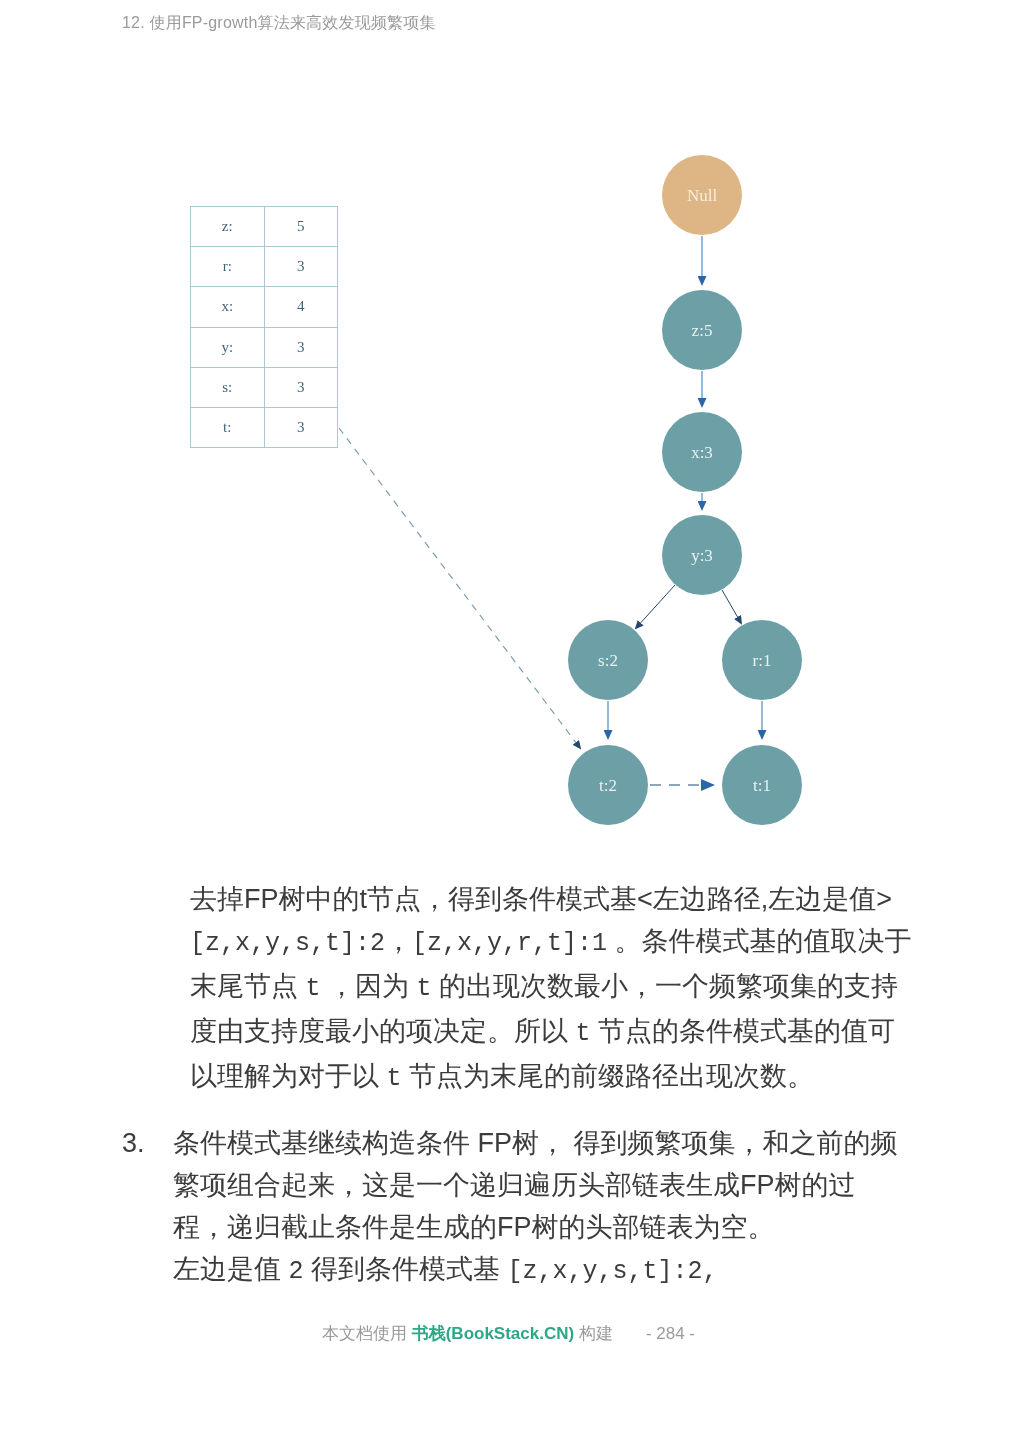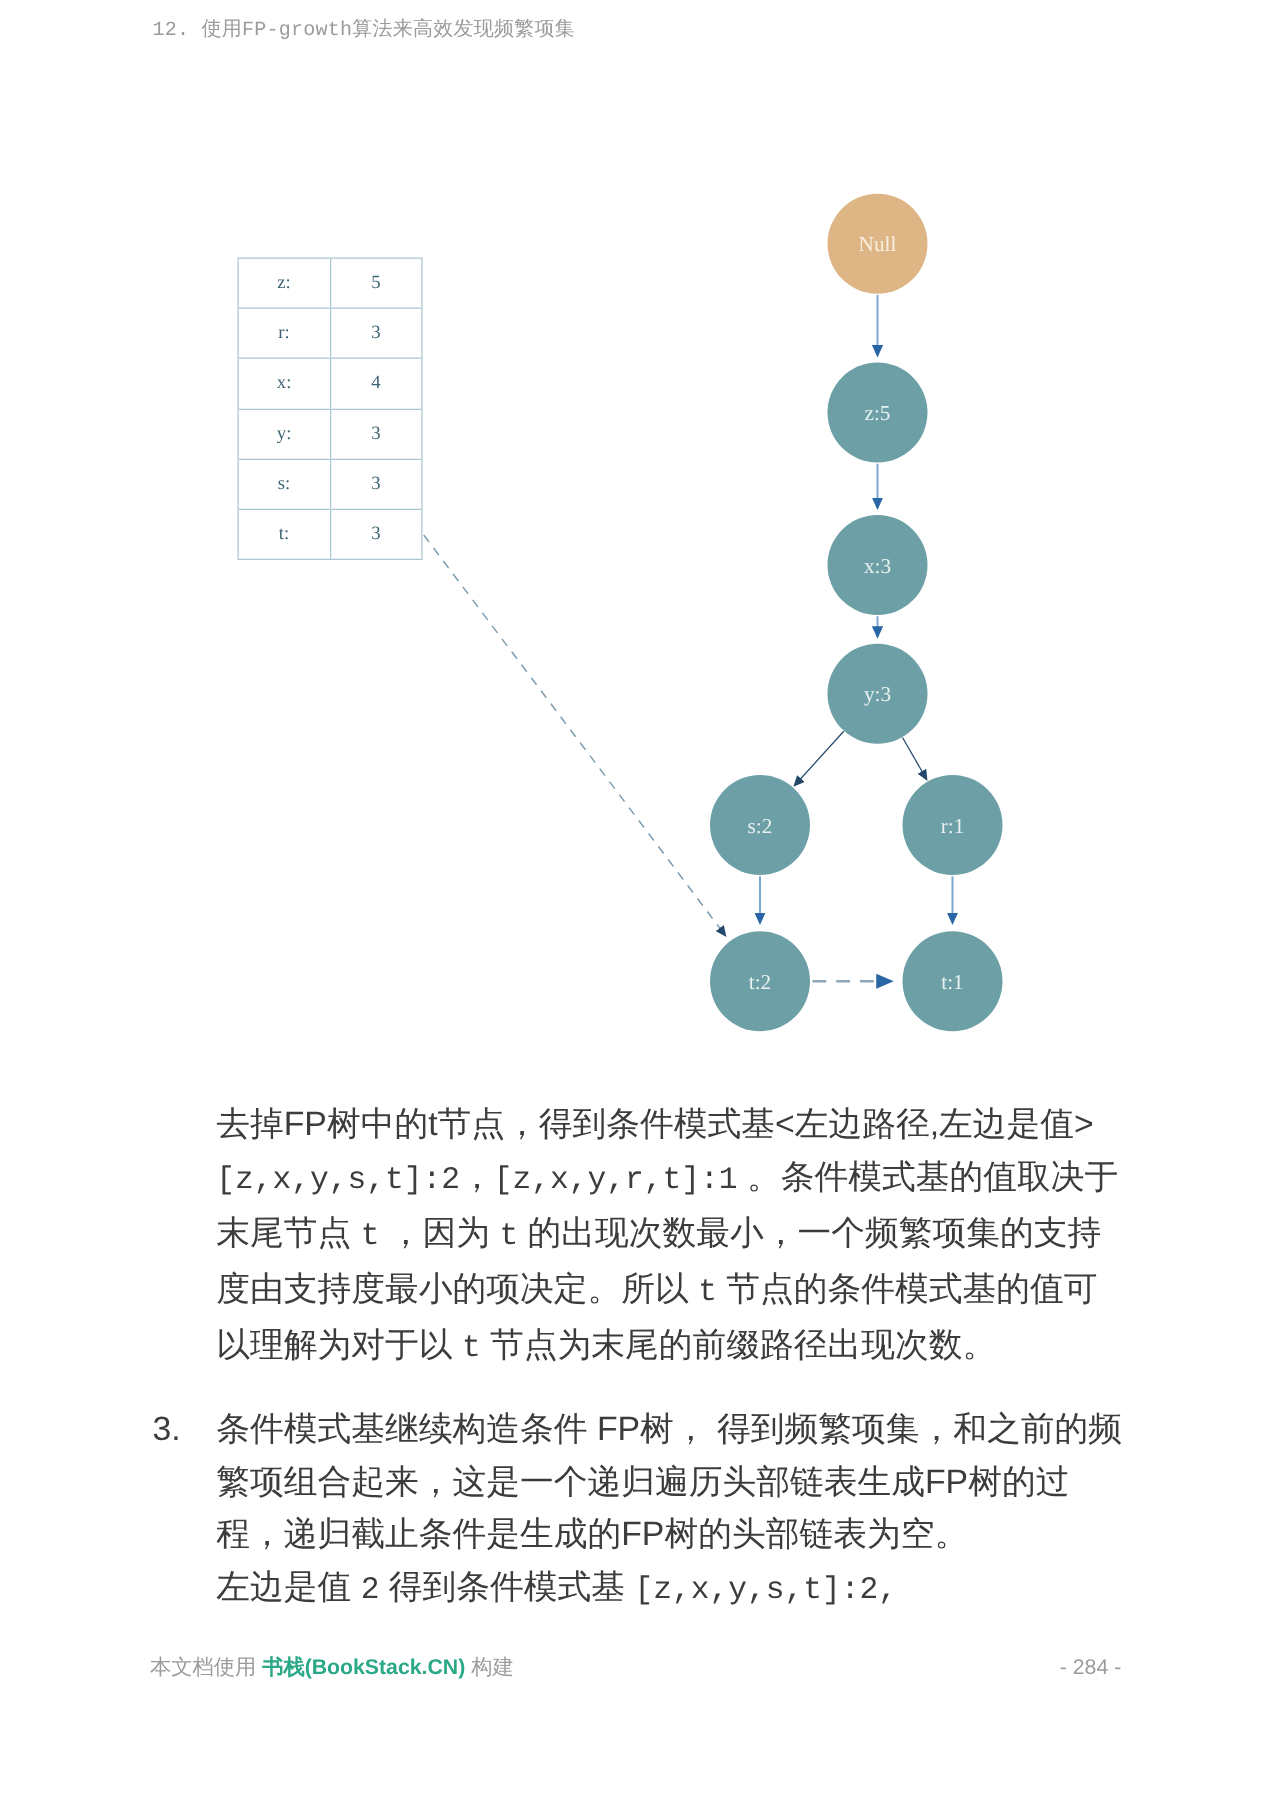--- a/index.html
+++ b/index.html
@@ -5,21 +5,21 @@
   html,body{margin:0;padding:0;background:#ffffff;}
   .page{
     position:relative;
     width:1019px;height:1440px;
     background:#ffffff;
     font-family:"Liberation Sans",sans-serif;
     overflow:hidden;
   }
   .doc-header{
     position:absolute;left:122px;top:13px;
-    font-family:Liberation Mono, monospace;
+    font-family:Liberation Sans, sans-serif;
     font-size:16px;color:#9b9b9b;letter-spacing:0.2px;
   }
   
   .diagram{position:absolute;left:0;top:0;width:856px;height:870px;}
   .tree-svg{position:absolute;left:0;top:0;}
   .header-table{
     position:absolute;left:190px;top:206px;width:148px;height:242px;
     border:1px solid #aac8d3;box-sizing:border-box;
     display:flex;flex-direction:column;background:#ffffff;
   }
@@ -32,30 +32,30 @@
   .ht-cell.item{border-right:1px solid #aac8d3;}
   .node-label{
     font-family:"Liberation Serif",serif;font-size:17px;fill:#e9f1f0;
   }
   .node-label.root{fill:#f6efe1;}
   
   .content{
     position:absolute;left:122px;top:878px;width:800px;
     font-size:27px;line-height:42px;color:#3c3c3c;
   }
-  .para{margin:0 0 0 51px;width:732px;}
+  .para{margin:0 0 0 68px;width:732px;}
   .code{font-family:"Liberation Mono",monospace;font-size:25px;}
   .list-item{display:flex;margin-top:22px;}
   .list-marker{width:51px;flex:none;}
   .list-body{width:732px;}
   .list-body p{margin:0;}
   
   .doc-footer{
     position:absolute;left:120px;top:1322px;width:777px;
-    display:flex;justify-content:space-between;align-items:baseline;
+    display:flex;justify-content:center;align-items:baseline;
     font-size:17px;color:#9b9b9b;
   }
   .footer-brand{color:#2ba887;font-weight:bold;}
   .page-number{color:#9b9b9b;margin-left:33px;}
 </style>
 </head>
 <body>
 
 <div class="page">
 

